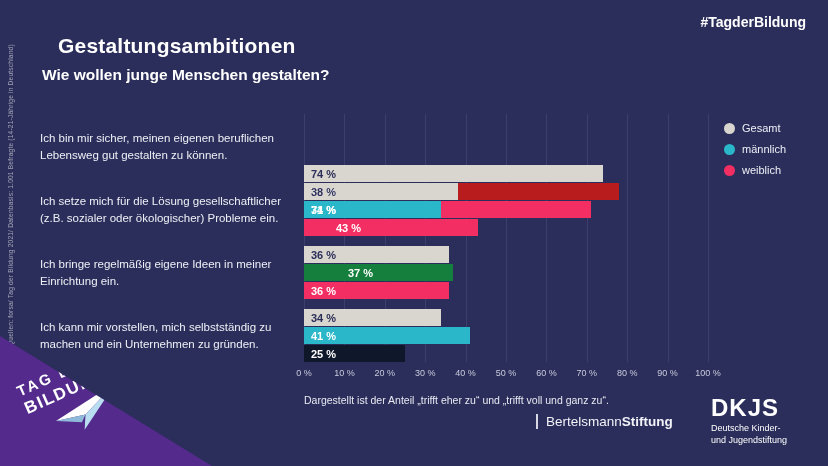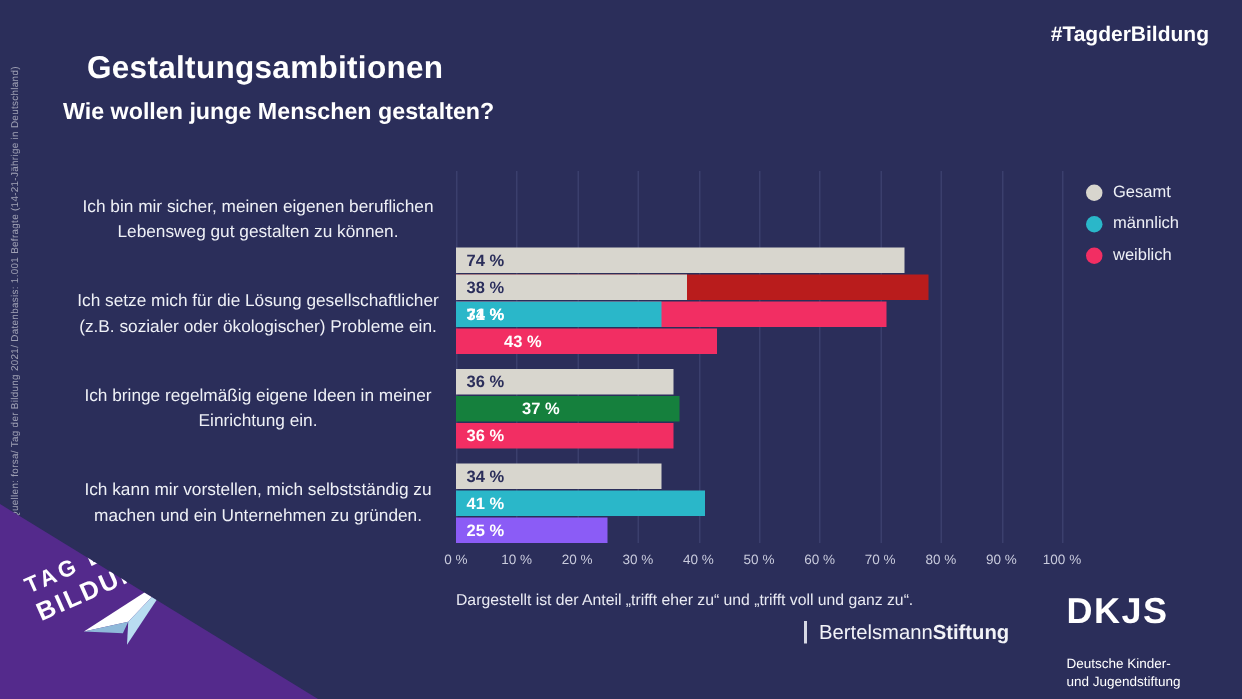--- a/index.html
+++ b/index.html
@@ -16,21 +16,21 @@
   .hashtag{position:absolute; right:22px; top:14px; color:#ffffff;
            font-size:14px; font-weight:700;}
   .source{position:absolute; left:7px; top:346px; transform-origin:0 0;
           transform:rotate(-90deg); white-space:nowrap; font-size:6.6px;
           color:rgba(255,255,255,0.55); letter-spacing:0.2px;}
 
   
   .chart{position:absolute; left:40px; top:110px; display:flex; align-items:flex-start;}
   .labels{width:264px; margin-top:5px;}
   .cat-label{height:63px; display:flex; align-items:center; justify-content:flex-end;
-             text-align:center; color:#eef0f6; font-size:11.5px; line-height:1.4;
+             text-align:left; color:#eef0f6; font-size:11.5px; line-height:1.4;
              box-sizing:border-box;}
   .plotwrap{position:relative; width:404px;}
   .grid{position:absolute; left:0; top:4px; width:100%; height:248px;}
   .gridline{position:absolute; top:0; bottom:0; width:1px; background:#3b3f6d;}
   .rows{position:relative;}
   .group{height:63px; box-sizing:border-box; padding-top:10px;}
   .bar{height:17px; margin-bottom:1px; display:flex; align-items:center;
        padding-left:7px; box-sizing:border-box; font-size:11px; font-weight:700;
        white-space:nowrap;}
   .axis{position:relative; height:14px; margin-top:6px;}
@@ -42,21 +42,21 @@
   .dot{width:11px; height:11px; border-radius:50%; margin-right:7px; flex:0 0 auto;}
   .legend-item span:last-child{color:#eef0f6; font-size:11px;}
 
   
   .bertelsmann{position:absolute; left:536px; top:414px; display:flex; align-items:center;}
   .bertelsmann .bar-divider{width:2px; height:15px; background:#d6d8e4; margin-right:8px;}
   .bertelsmann .txt{color:#f2f3f8; font-size:13.5px;}
   .bertelsmann .txt .b{font-weight:700;}
   .dkjs{position:absolute; left:711px; top:396px; color:#ffffff;}
   .dkjs .acro{font-size:24px; font-weight:900; letter-spacing:1px; line-height:1;}
-  .dkjs .sub{font-size:9px; line-height:1.3; margin-top:17px;}
+  .dkjs .sub{font-size:9px; line-height:1.3; margin-top:3px;}
 
   .ribbon{position:absolute; left:0; bottom:0; width:212px; height:130px;
           background:#542a8c; clip-path:polygon(0 0, 100% 100%, 0 100%);}
   .ribbon-text{position:absolute; left:14px; top:48px; transform:rotate(-24deg);
                transform-origin:0 0; color:#ffffff; font-weight:800;}
   .ribbon-text .l1{font-size:15px; letter-spacing:2.5px; line-height:1.2;}
   .ribbon-text .l2{font-size:17px; letter-spacing:1.5px; line-height:1.2;}
   .plane{position:absolute; left:52px; top:52px; transform:rotate(-20deg);}
 </style>
 </head>
@@ -102,21 +102,21 @@
             <div class="bar" style="width: 43%; background: rgb(242, 46, 99); color: rgb(255, 255, 255); padding-left: 32px;">43 %</div>
           </div>
           <div class="group">
             <div class="bar" style="width: 36%; background: rgb(216, 214, 206); color: rgb(43, 46, 90);">36 %</div>
             <div class="bar" style="width: 37%; background: #15803d; color: rgb(255, 255, 255); padding-left: 44px;">37 %</div>
             <div class="bar" style="width: 36%; background: rgb(242, 46, 99); color: rgb(255, 255, 255);">36 %</div>
           </div>
           <div class="group">
             <div class="bar" style="width: 34%; background: rgb(216, 214, 206); color: rgb(43, 46, 90);">34 %</div>
             <div class="bar" style="width: 41%; background: rgb(42, 183, 201); color: rgb(255, 255, 255);">41 %</div>
-            <div class="bar" style="width: 25%; background: #8b5cf6; color: rgb(255, 255, 255);">25 %</div>
+            <div class="bar" style="width: 25%; background: #0f172a; color: rgb(255, 255, 255);">25 %</div>
           </div>
         </div>
       <div class="axis">
           <span class="tick" style="left: 0%;">0 %</span>
           <span class="tick" style="left: 10%;">10 %</span>
           <span class="tick" style="left: 20%;">20 %</span>
           <span class="tick" style="left: 30%;">30 %</span>
           <span class="tick" style="left: 40%;">40 %</span>
           <span class="tick" style="left: 50%;">50 %</span>
           <span class="tick" style="left: 60%;">60 %</span>

